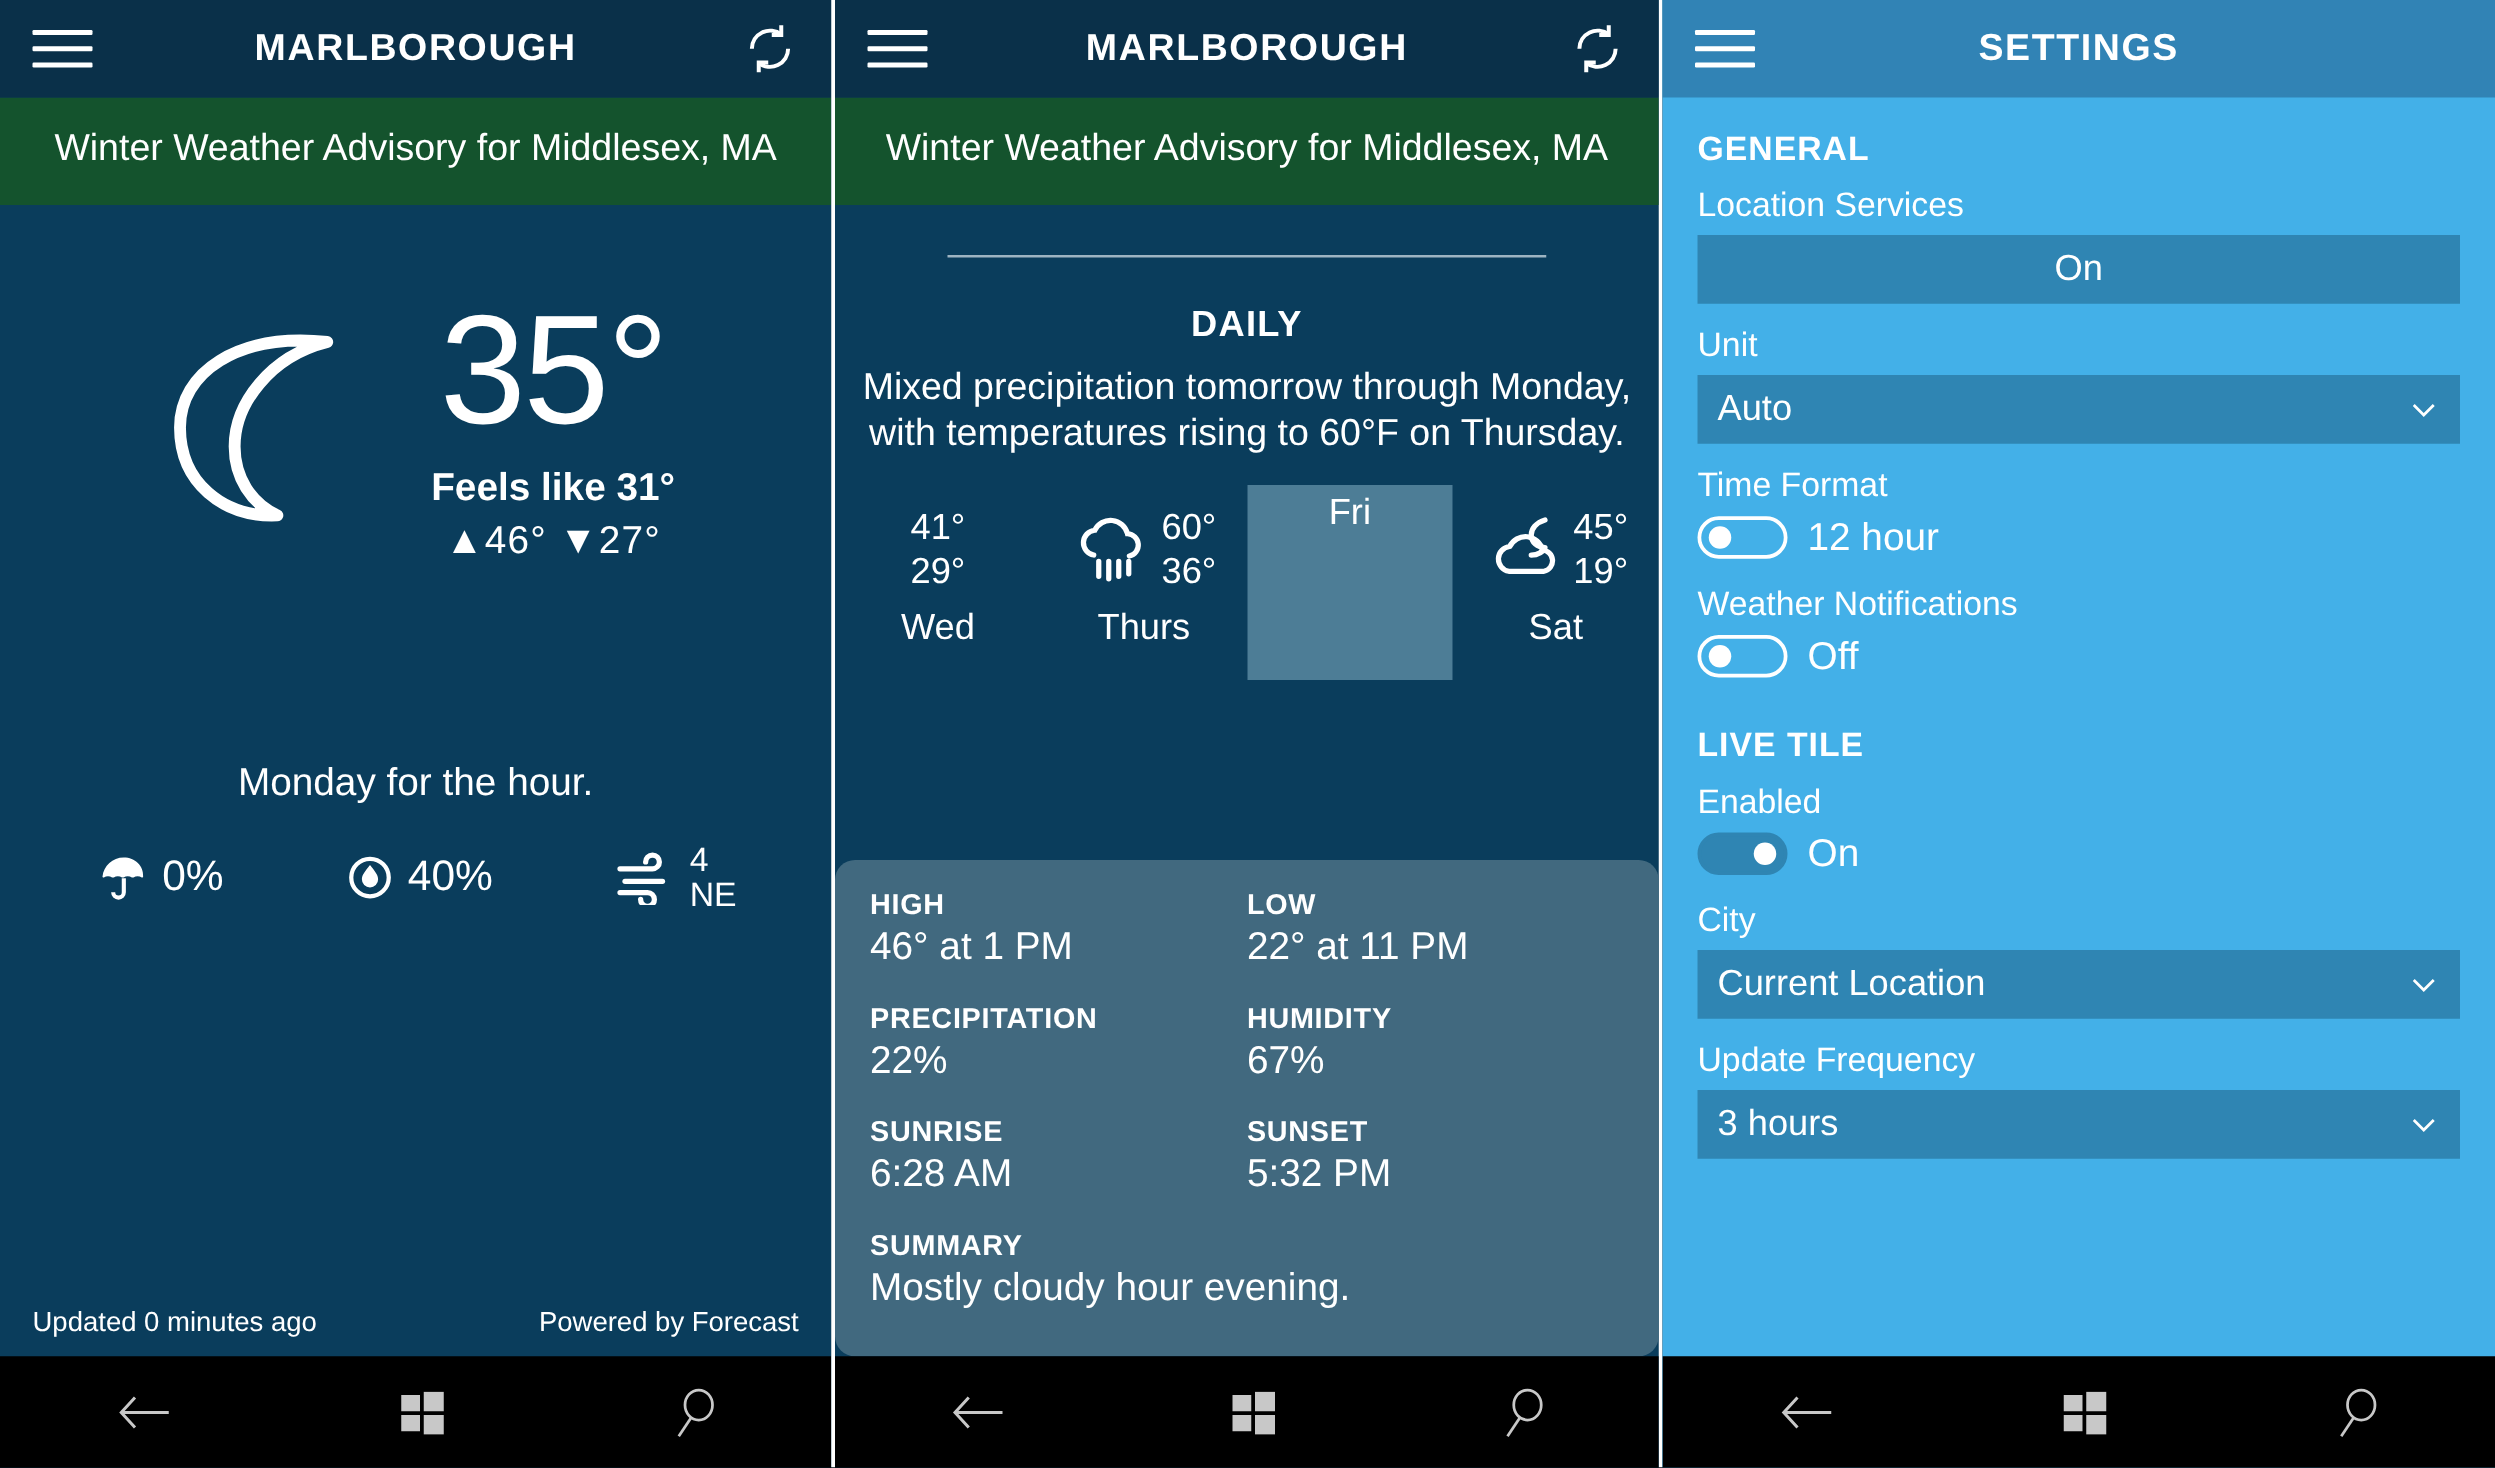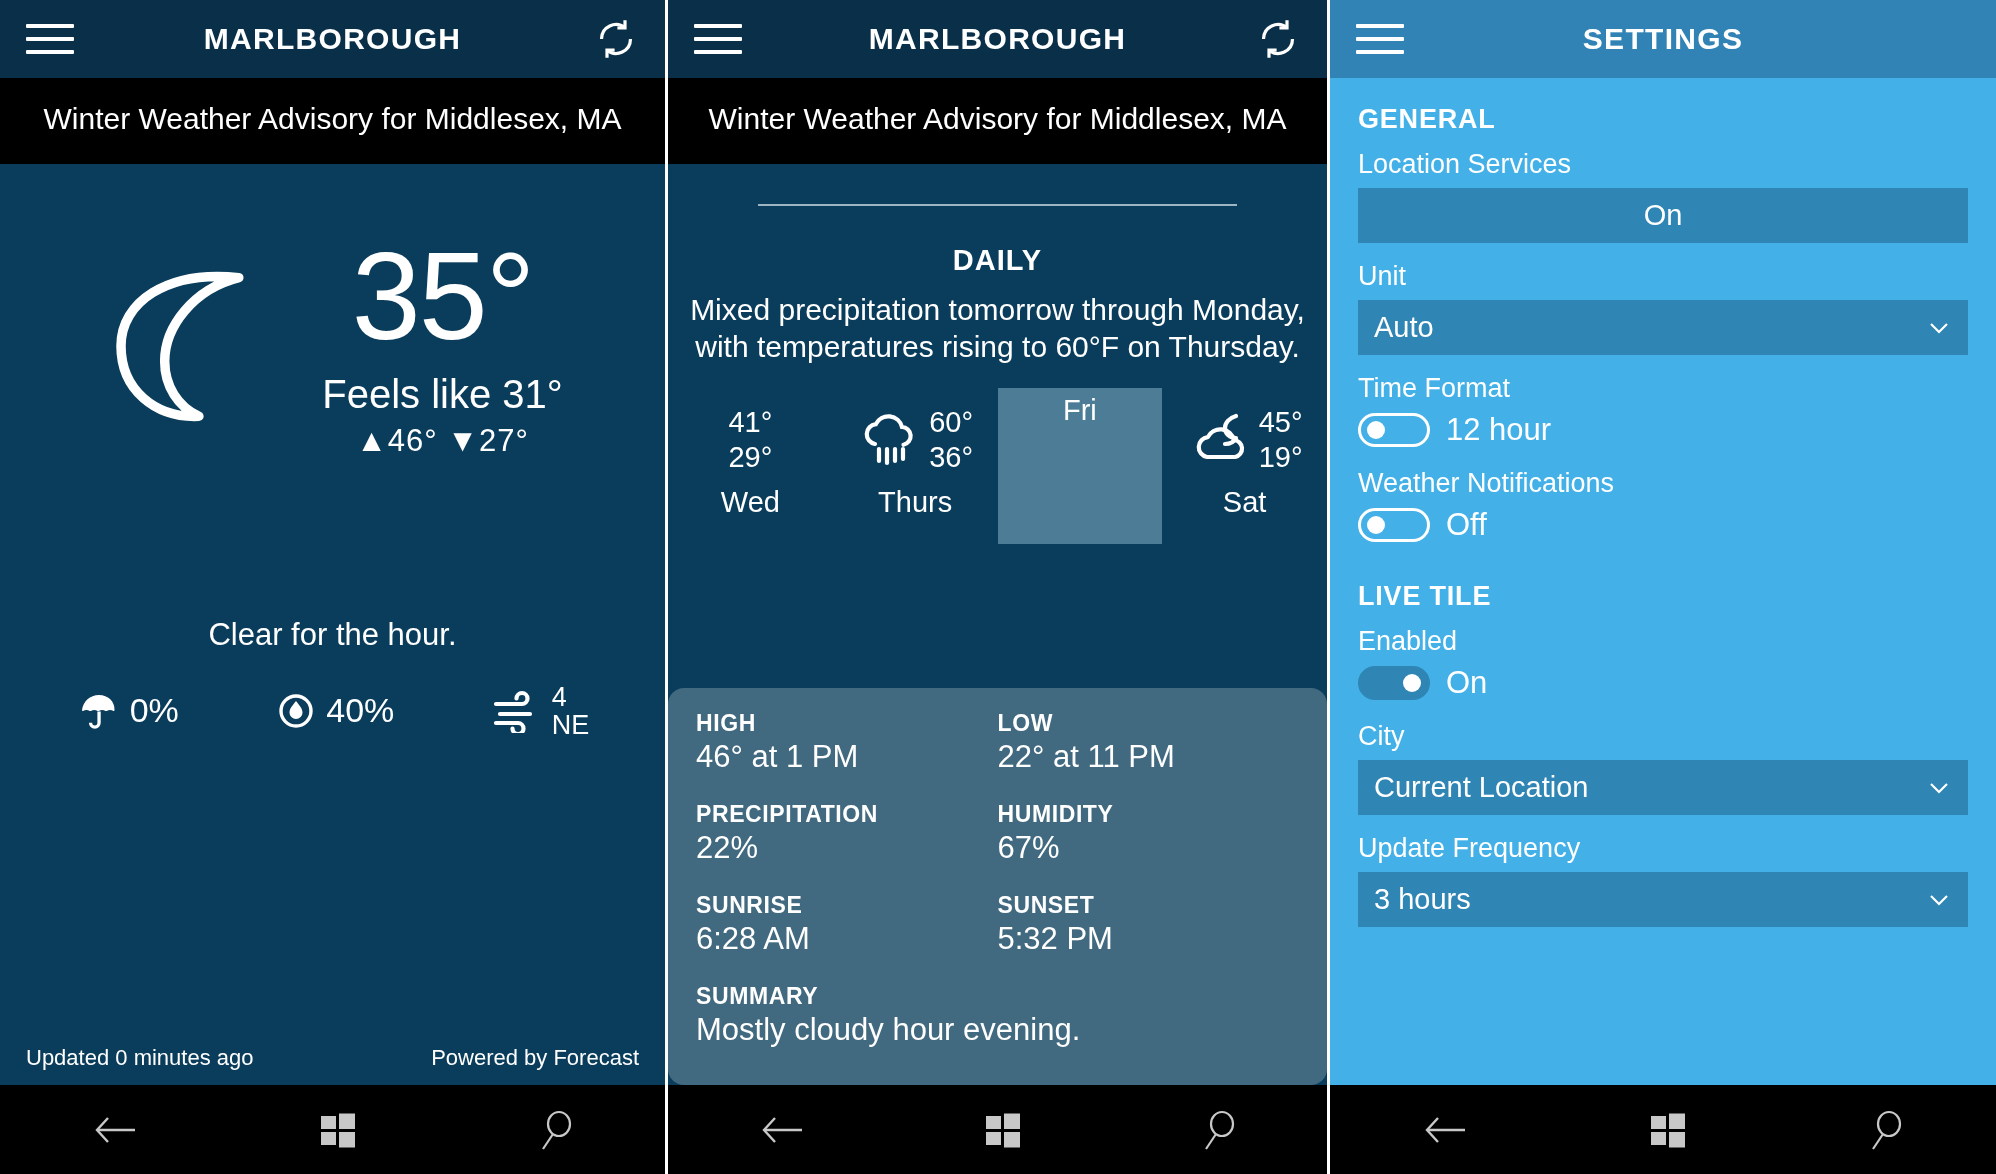--- a/index.html
+++ b/index.html
@@ -27,35 +27,35 @@
   .appbar-title {
     position: absolute; left: 0; right: 0; text-align: center;
     font-size: 30px; font-weight: bold; color: #fff; letter-spacing: 1.3px;
     pointer-events: none;
   }
   .refresh-icon { margin-left: auto; width: 46px; height: 46px; cursor: pointer; }
   .refresh-icon svg { width: 46px; height: 46px; display: block; }
 
   
   .advisory {
-    background: #000000; color: #fff;
+    background: #14532d; color: #fff;
     font-size: 30px; line-height: 1.25; text-align: center;
     padding: 22px 26px 26px; font-weight: 300;
   }
 
   
   .current {
     display: flex; align-items: center; justify-content: center;
     padding: 70px 10px 10px; gap: 30px;
   }
   .moon-icon { width: 190px; height: 190px; flex: 0 0 auto; }
   .moon-icon svg { width: 190px; height: 190px; display: block; }
   .temp-block { color: #fff; text-align: center; }
   .big-temp { font-size: 124px; font-weight: 300; line-height: 1; letter-spacing: -2px; }
-  .feels { font-size: 40px; font-weight: 400; margin-top: 14px; }
+  .feels { font-size: 31px; font-weight: 700; margin-top: 14px; }
   .hilo { font-size: 31px; font-weight: 300; margin-top: 6px; letter-spacing: 1px; }
 
   .hour-summary {
     color: #fff; font-size: 31px; font-weight: 300; text-align: center;
     margin-top: 148px;
   }
   .metrics {
     display: flex; justify-content: space-around; align-items: center;
     color: #fff; margin-top: 30px; padding: 0 28px;
   }
@@ -178,21 +178,21 @@
           <path d="M72 14C48 20 33 40 33 58c0 13 7 24 18 29C28 88 10 73 10 50 10 27 34 10 72 14z"></path>
         </svg>
       </div>
       <div class="temp-block">
         <div class="big-temp">35°</div>
         <div class="feels">Feels like  31°</div>
         <div class="hilo">▲46°  ▼27°</div>
       </div>
     </div>
 
-    <div class="hour-summary">Clear for the hour.</div>
+    <div class="hour-summary">Monday for the hour.</div>
 
     <div class="metrics">
       <div class="metric">
         <span>
           <svg width="46" height="46" viewBox="0 0 46 46" fill="#fff">
             <path d="M23 7c-9 0-16 6.5-17 15.2 0 .6.6 1 1.1.7 2-1.2 4.6-1.2 6.6 0 .4.2.9.2 1.3 0 2-1.2 4.6-1.2 6.6 0 .4.2.9.2 1.3 0 2-1.2 4.6-1.2 6.6 0 .4.2.9.2 1.3 0 2-1.2 4.6-1.2 6.6 0 .5.3 1.1-.1 1.1-.7C39 13.5 32 7 23 7z"></path>
             <path d="M21.4 23.5v11.3a2.6 2.6 0 1 1-5.2 0h-3.3a5.9 5.9 0 0 0 11.8 0V23.5z"></path>
           </svg>
         </span>
         <span class="metric-val">0%</span>

